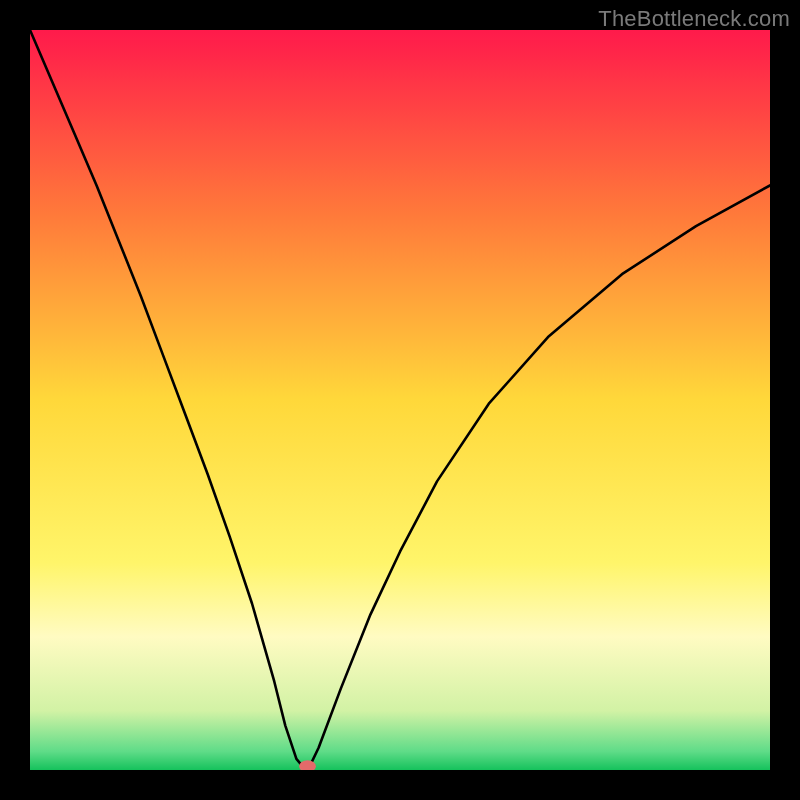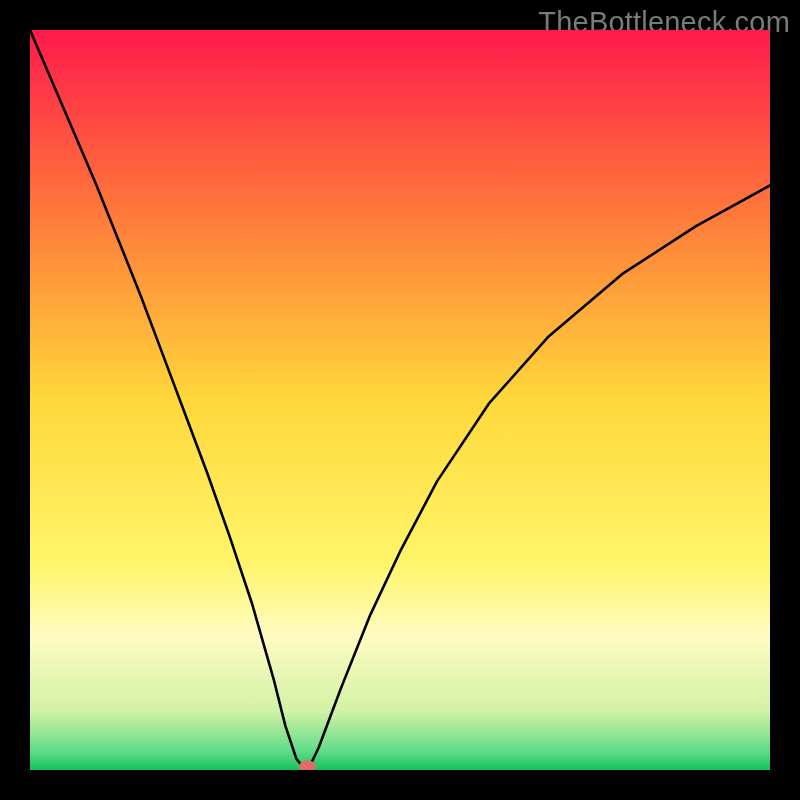--- a/index.html
+++ b/index.html
@@ -16,21 +16,21 @@
     left: 30px;
     top: 30px;
     width: 740px;
     height: 740px;
   }
   .watermark {
     position: absolute;
     top: 6px;
     right: 10px;
     color: #7a7a7a;
-    font-size: 29px;
+    font-size: 22px;
     letter-spacing: 0.2px;
   }
   svg {
     display: block;
   }
 </style>
 </head>
 <body>
 
 <div class="watermark">TheBottleneck.com</div>

